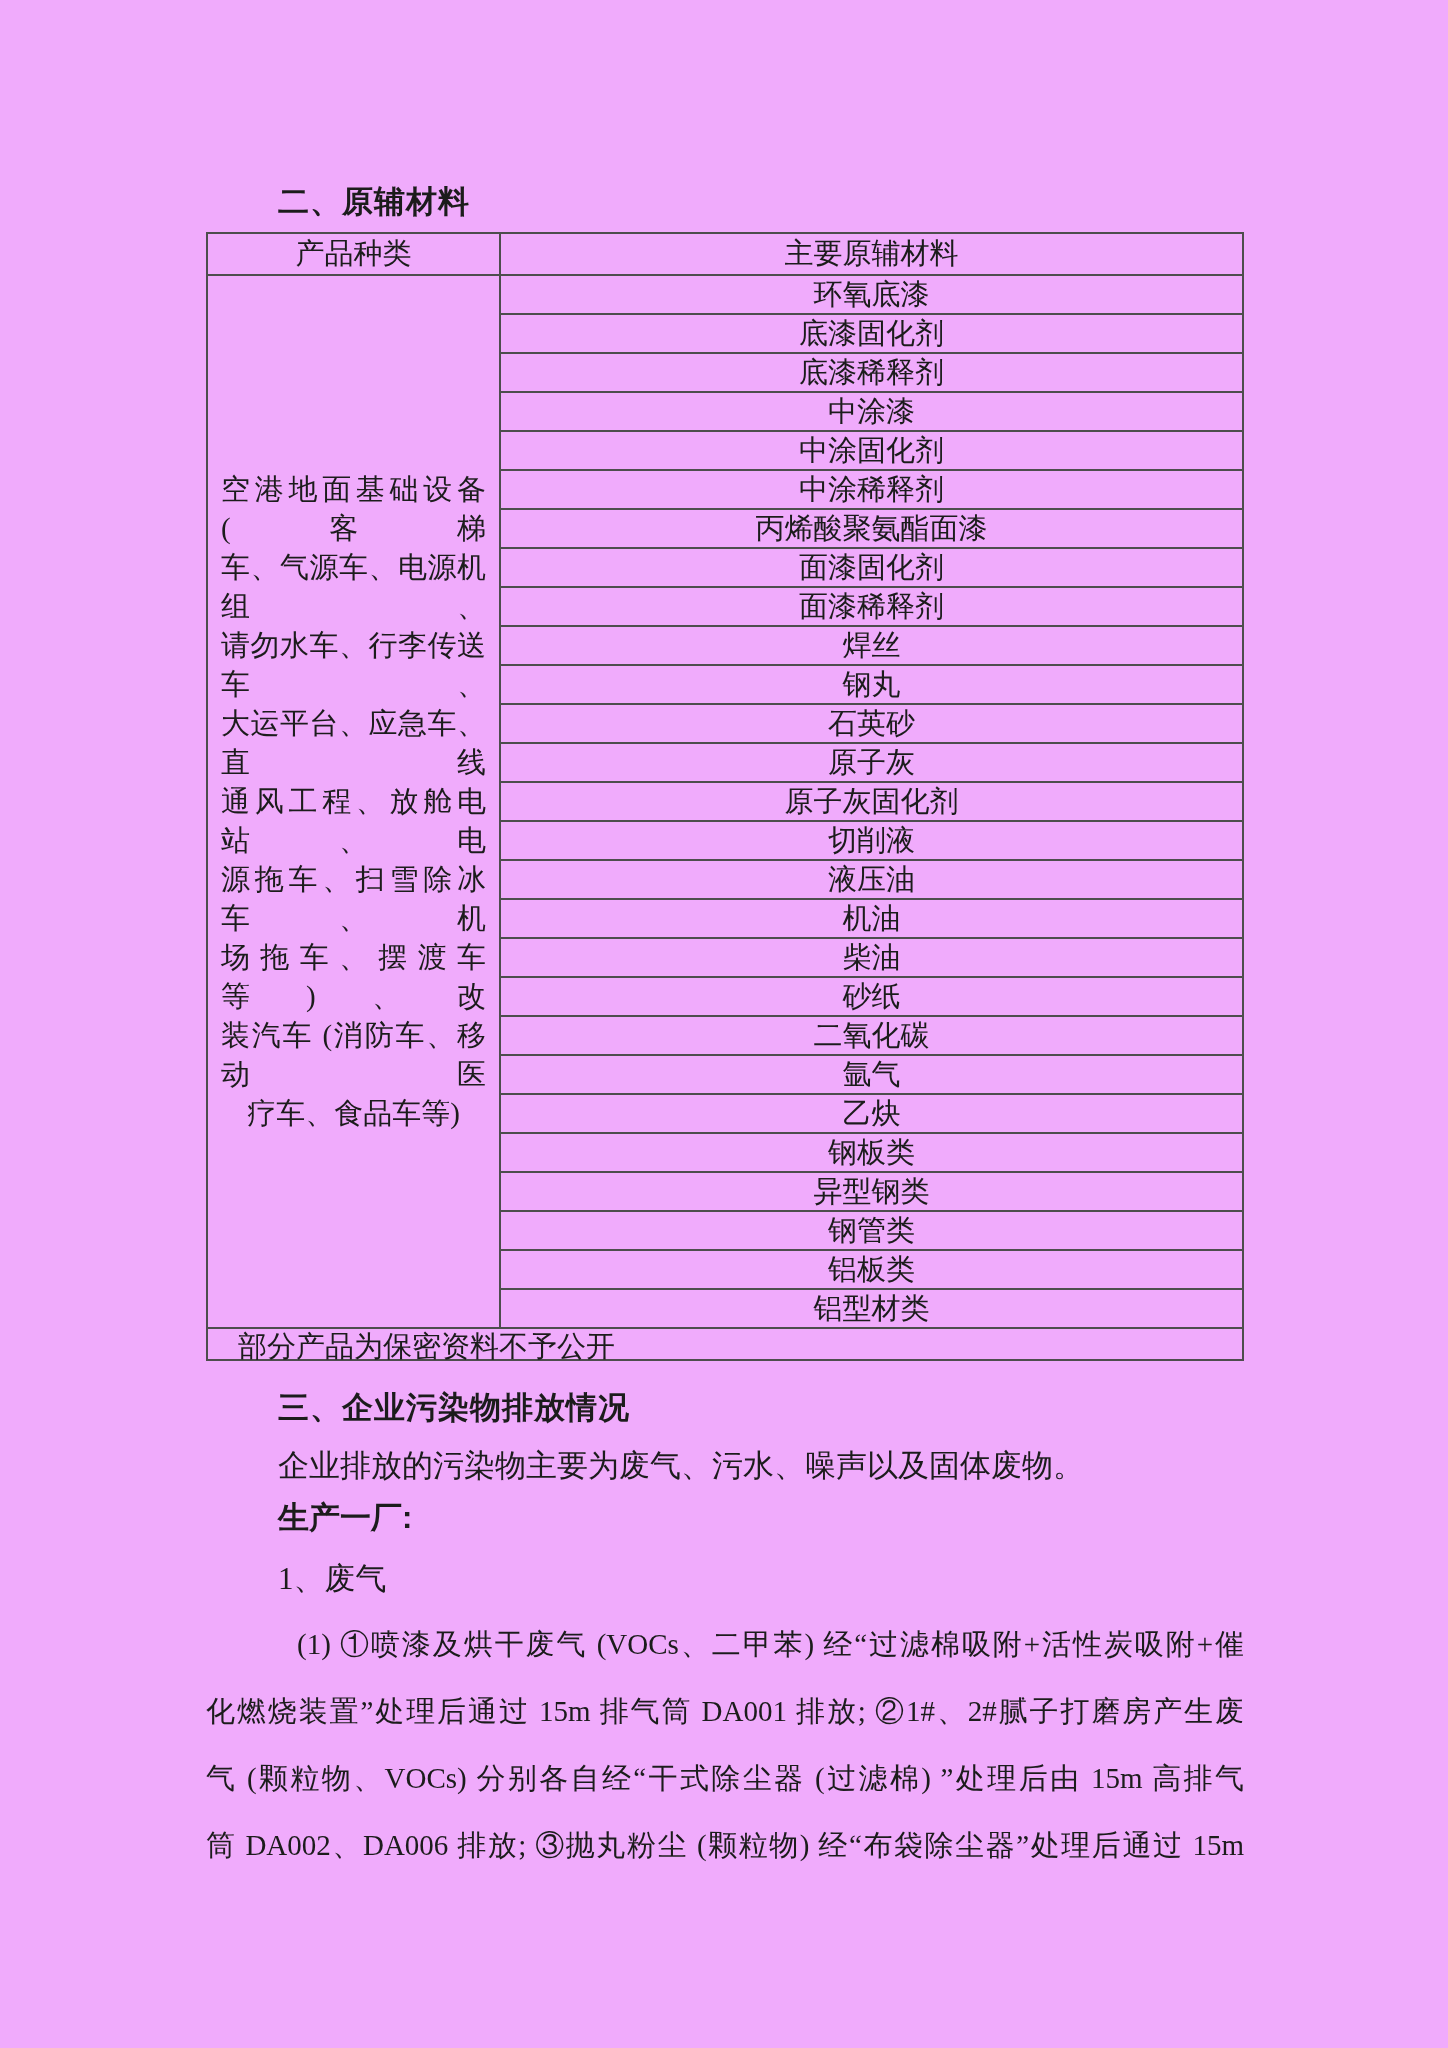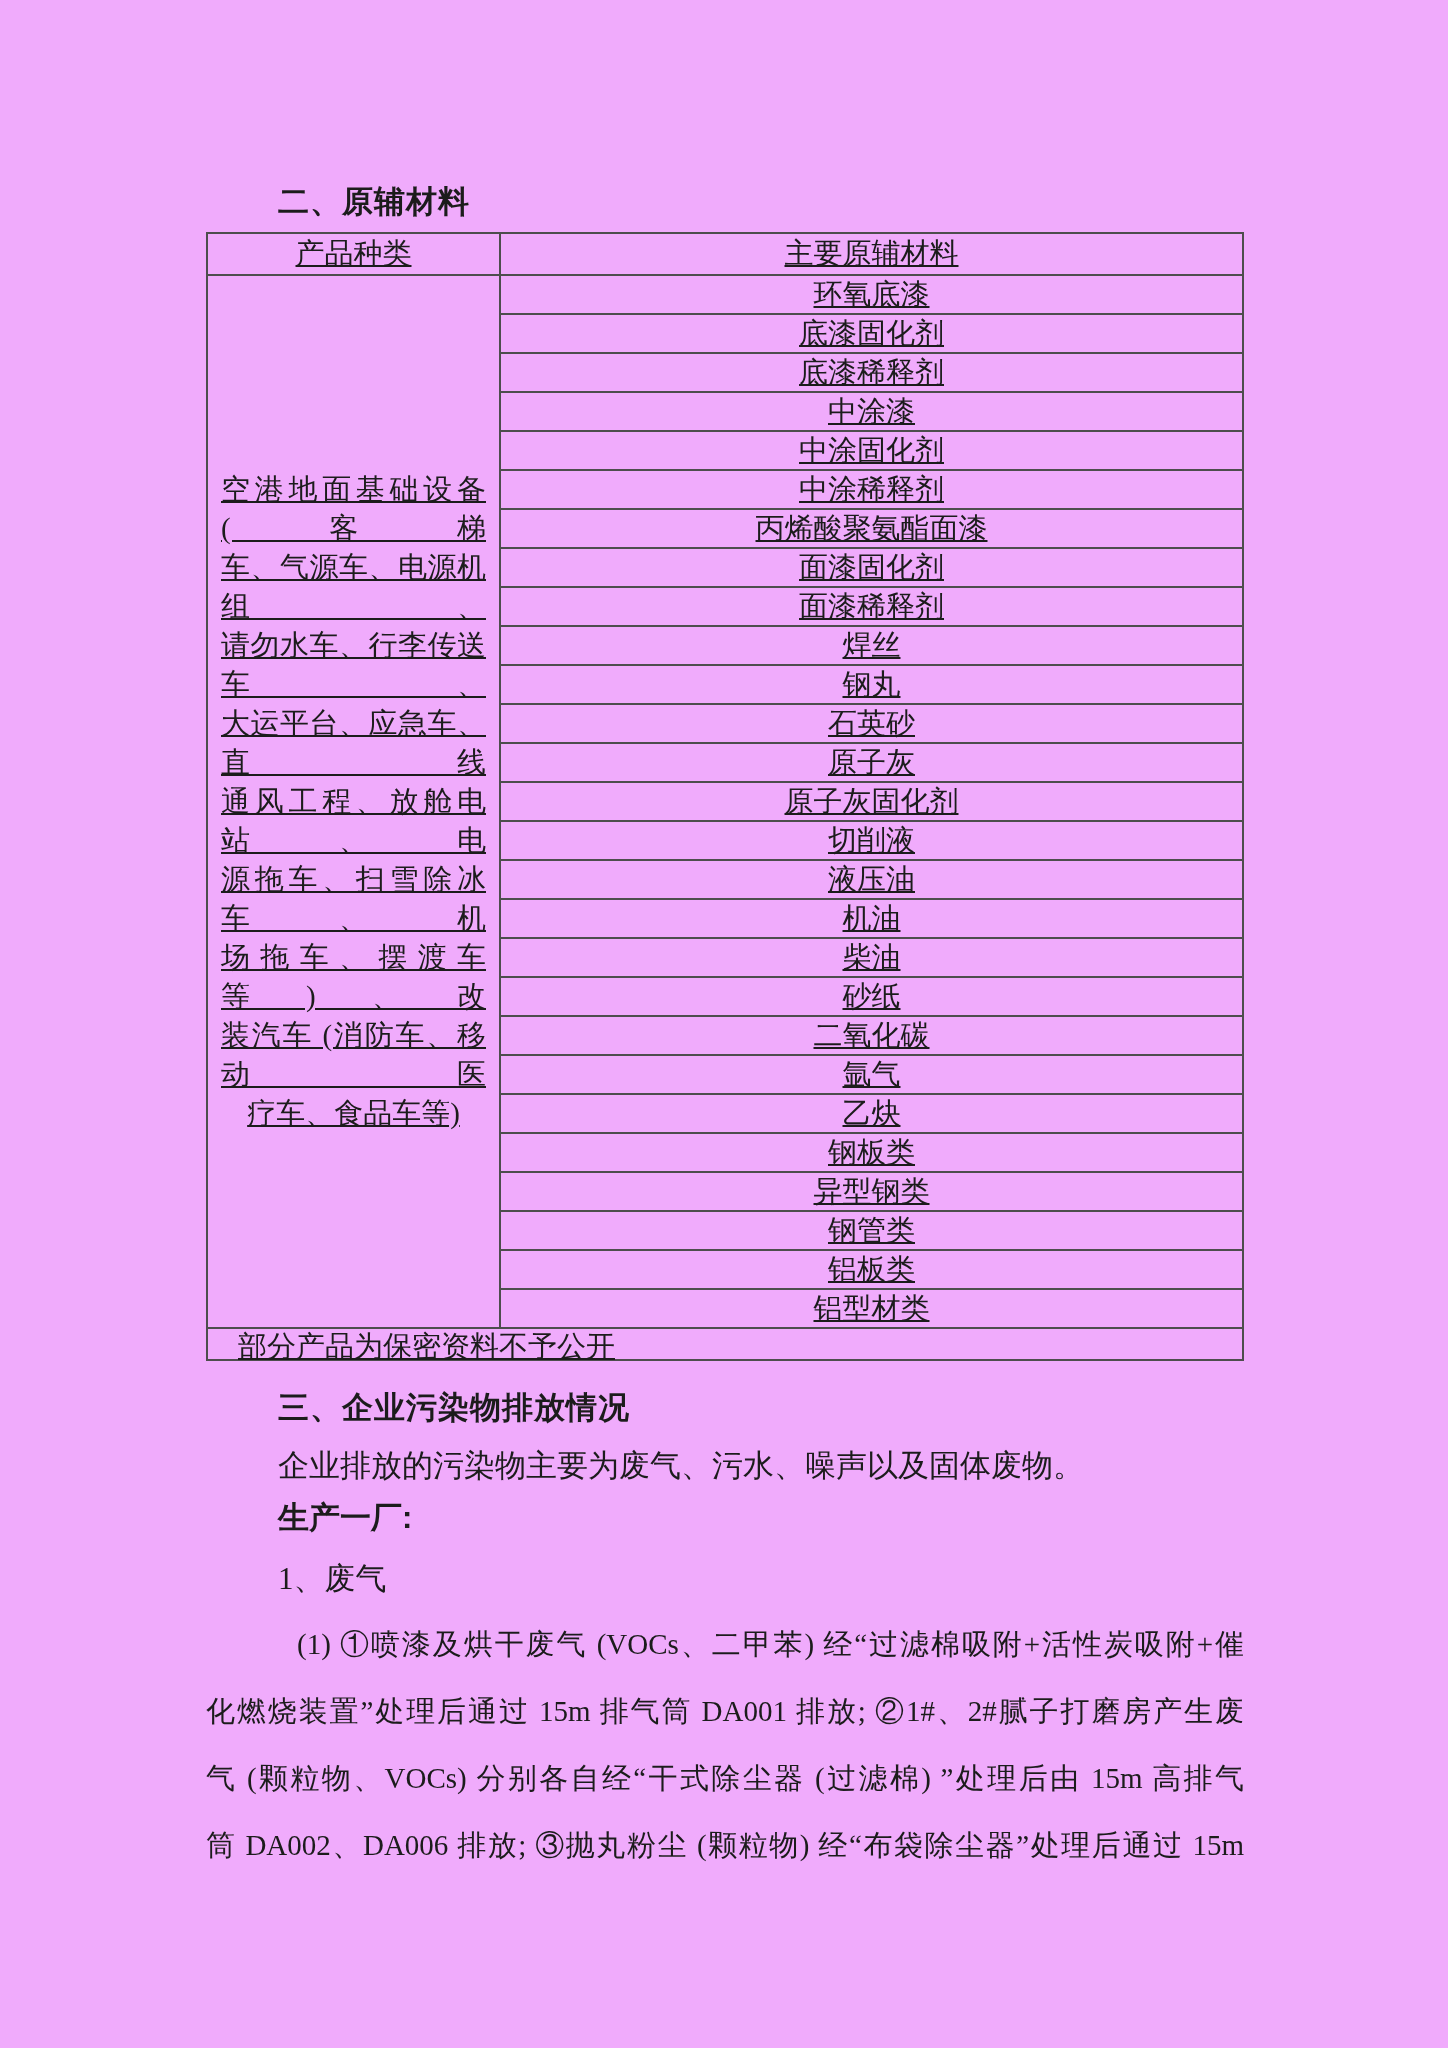--- a/index.html
+++ b/index.html
@@ -27,21 +27,20 @@
     font-size:31px;
     line-height:35px;
   }
   
   .rm-table{
     left:206px;top:232px;
     width:1038px;
     border:2px solid var(--border);
     box-sizing:border-box;
     font-size:29px;
-    text-decoration:underline;
   }
   .rm-header{
     display:flex;
     height:42px;
     border-bottom:2px solid var(--border);
     box-sizing:border-box;
   }
   .rm-header .c1{
     width:293px;
     border-right:2px solid var(--border);

